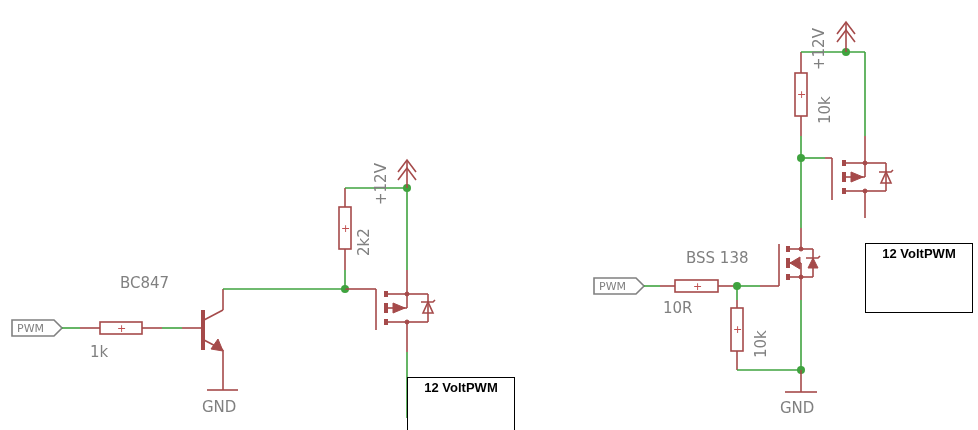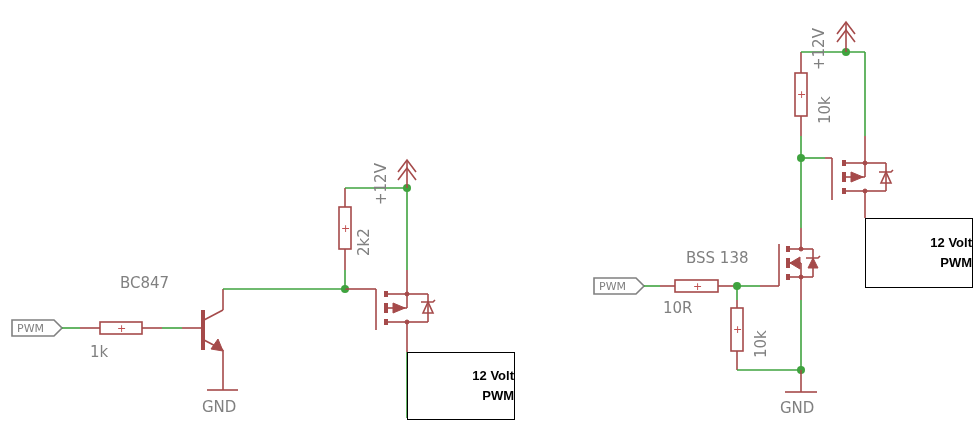--- a/index.html
+++ b/index.html
@@ -9,21 +9,21 @@
   .part { stroke: #a54a4a; stroke-width: 1.6; fill: none; }
   .partfill { fill: #a54a4a; stroke: #a54a4a; }
   .thick { stroke: #a54a4a; stroke-width: 4; fill: none; }
   .junc { fill: #3fa33f; }
   .lbl { font-family: "DejaVu Sans", sans-serif; font-size: 15px; fill: #808080; }
   .lbl-sm { font-family: "DejaVu Sans", sans-serif; font-size: 11px; fill: #808080; }
   .plus { font-family: "DejaVu Sans", sans-serif; font-size: 11px; fill: #c05050; }
   .portbox { stroke: #808080; stroke-width: 1.6; fill: #ffffff; }
   .note { position: absolute; border: 1px solid #000; background: #fff;
           font-family: "Liberation Sans", sans-serif; font-weight: bold; font-size: 13px;
-          color: #000; display: flex; flex-direction: column; align-items: flex-end; justify-content: center; line-height: 20px; }
+          color: #000; display: flex; align-items: flex-start; justify-content: center; line-height: 20px; margin-top: 25px; }
 </style>
 </head>
 <body>
 
 <svg width="978" height="430" viewBox="0 0 978 430">
 
   <g>
     <path class="portbox" d="M12,320 L54,320 L62,328 L54,336 L12,336 Z"></path>
     <text class="lbl-sm" x="17" y="332">PWM</text>
   </g>

